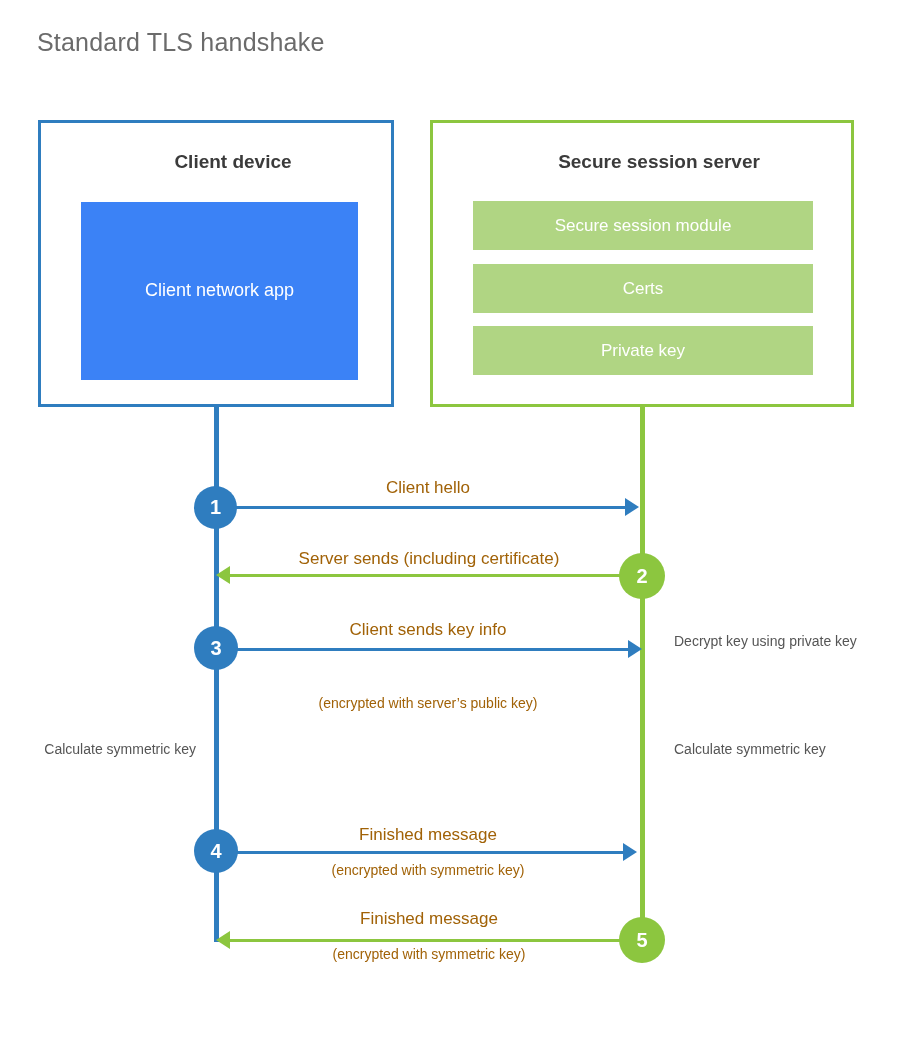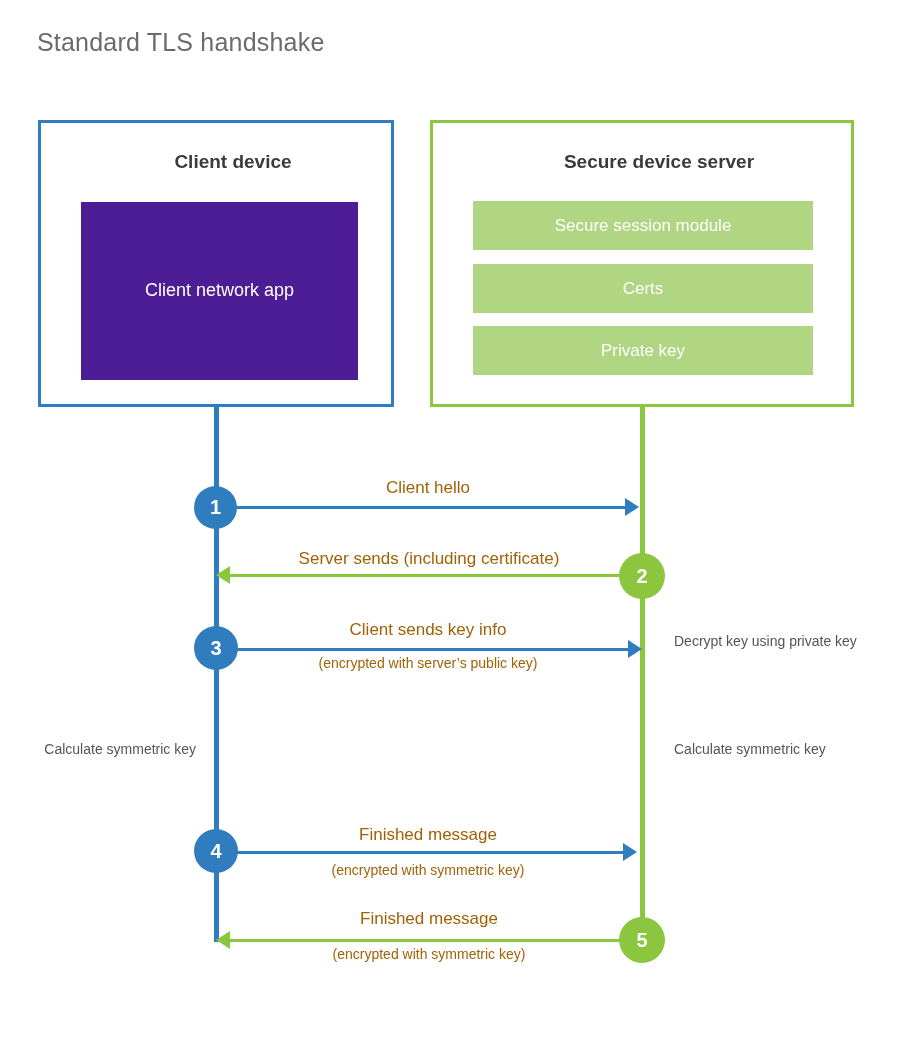--- a/index.html
+++ b/index.html
@@ -65,21 +65,21 @@
     padding-left: 34px;
   }
 
   
   #client-app {
     position: absolute;
     left: 40px;
     top: 79px;
     width: 277px;
     height: 178px;
-    background: #4c1d95;
+    background: #3b82f6;
     color: #ffffff;
     font-size: 18px;
     font-weight: 400;
     display: flex;
     align-items: center;
     justify-content: center;
     text-align: center;
     line-height: 1.32;
     padding: 0 10px;
     box-sizing: border-box;
@@ -179,21 +179,21 @@
 <div id="stage">
 
   <div id="page-title">Standard TLS handshake</div>
 
   <div class="party-box" id="client-box">
     <div class="party-title">Client device</div>
     <div id="client-app">Client network app</div>
   </div>
 
   <div class="party-box" id="server-box">
-    <div class="party-title">Secure device server</div>
+    <div class="party-title">Secure session server</div>
     <div class="server-bar" id="server-bar-0">Secure session module</div>
     <div class="server-bar" id="server-bar-1">Certs</div>
     <div class="server-bar" id="server-bar-2">Private key</div>
   </div>
 
   <div class="lifeline" id="client-lifeline"></div>
   <div class="lifeline" id="server-lifeline"></div>
 
   <div class="msg-label primary" style="left:216px; top:478px; width:424px;">Client hello</div>
   <div class="msg-line blue" style="left:216px; top:506px; width:410px;"></div>
@@ -201,21 +201,21 @@
   <div class="step-circle blue" style="left:194px; top:486px; width:43px; height:43px;">1</div>
 
   <div class="msg-label primary" style="left:218px; top:549px; width:422px;">Server sends (including certificate)</div>
   <div class="msg-line green" style="left:230px; top:574px; width:412px;"></div>
   <div class="arrowhead left green" style="left:216px; top:566px;"></div>
   <div class="step-circle green" style="left:619px; top:553px; width:46px; height:46px;">2</div>
 
   <div class="msg-label primary" style="left:216px; top:620px; width:424px;">Client sends key info</div>
   <div class="msg-line blue" style="left:216px; top:648px; width:420px;"></div>
   <div class="arrowhead right blue" style="left:628px; top:640px;"></div>
-  <div class="msg-label secondary" style="left:216px; top:655px; width:424px;">(encrypted with server’s public key)</div>
+  <div class="msg-label secondary" style="left:216px; top:695px; width:424px;">(encrypted with server’s public key)</div>
   <div class="step-circle blue" style="left:194px; top:626px; width:44px; height:44px;">3</div>
   <div class="side-note left-align" style="left:674px; top:632px; width:190px;">Decrypt key using private key</div>
 
   <div class="side-note right-align" style="left:28px; top:740px; width:168px;">Calculate symmetric key</div>
   <div class="side-note left-align" style="left:674px; top:740px; width:190px;">Calculate symmetric key</div>
 
   <div class="msg-label primary" style="left:216px; top:825px; width:424px;">Finished message</div>
   <div class="msg-line blue" style="left:216px; top:851px; width:408px;"></div>
   <div class="arrowhead right blue" style="left:623px; top:843px;"></div>
   <div class="msg-label secondary" style="left:216px; top:862px; width:424px;">(encrypted with symmetric key)</div>

